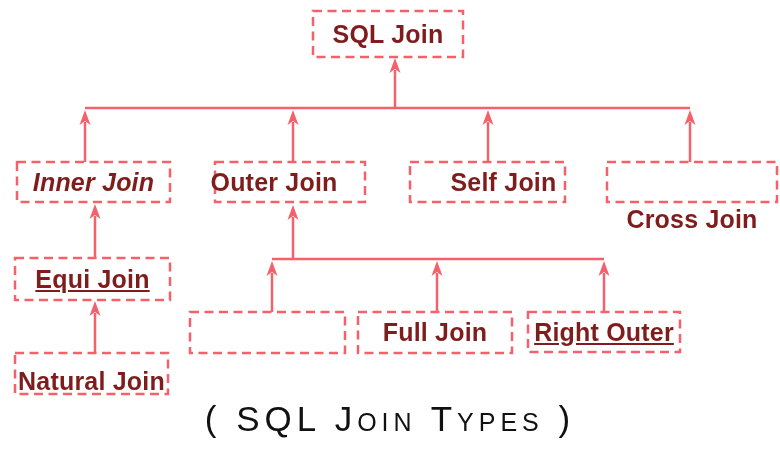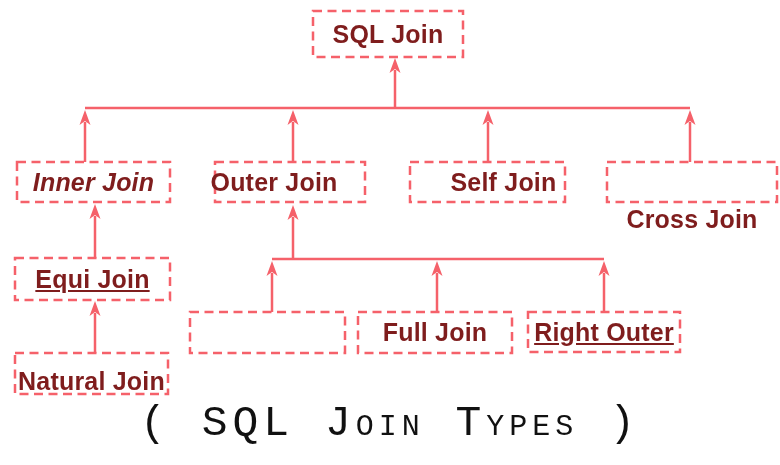--- a/index.html
+++ b/index.html
@@ -33,23 +33,23 @@
     color: #7f1d1d;
     white-space: nowrap;
     letter-spacing: 0.2px;
   }
   .caption {
     position: absolute;
     left: 0;
     right: 0;
     top: 399px;
     text-align: center;
-    font-family: Liberation Mono, monospace;
+    font-family: Liberation Sans, sans-serif;
     font-variant: small-caps;
-    font-size: 43px;
+    font-size: 35px;
     letter-spacing: 5px;
     color: #111111;
     white-space: nowrap;
   }
 </style>
 </head>
 <body>
 
 <div class="canvas">
 

